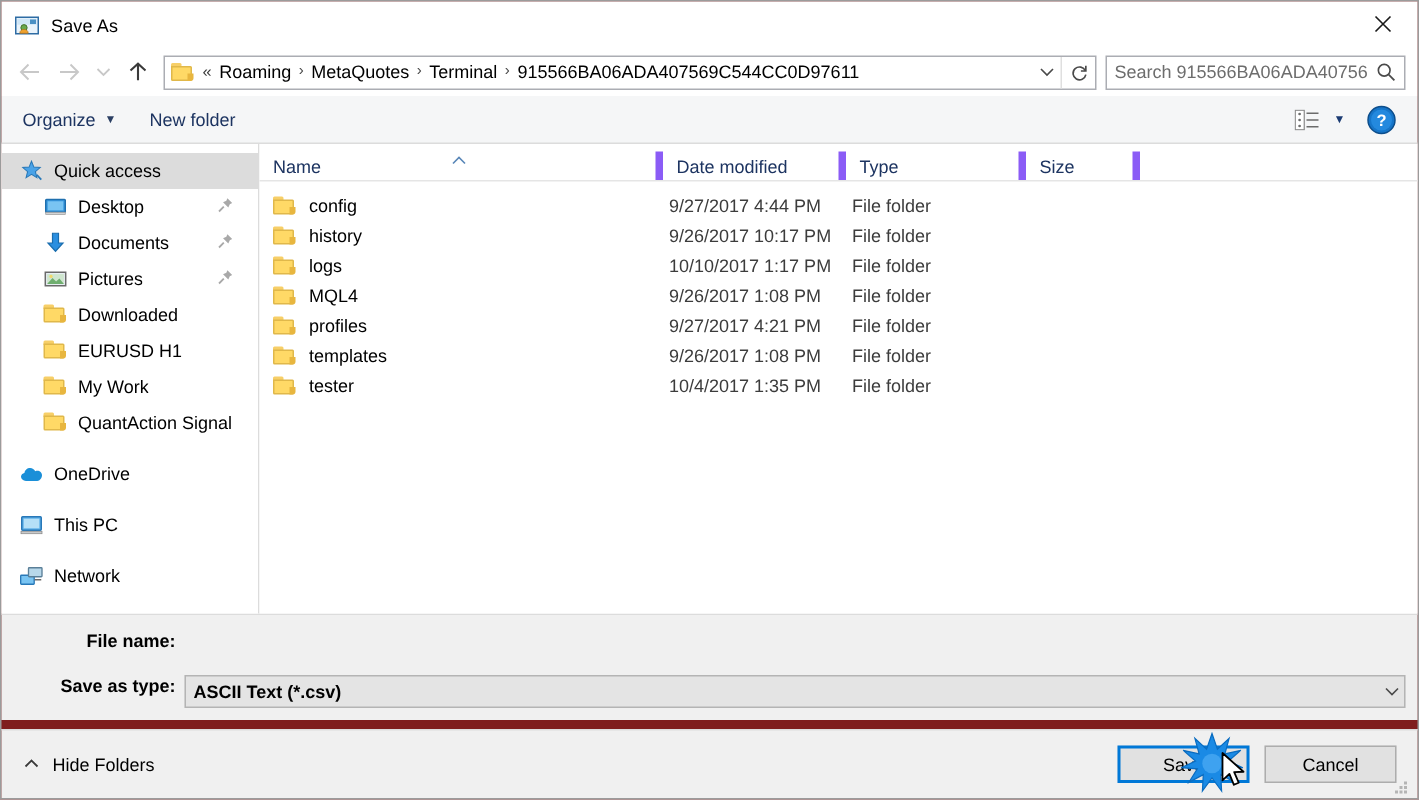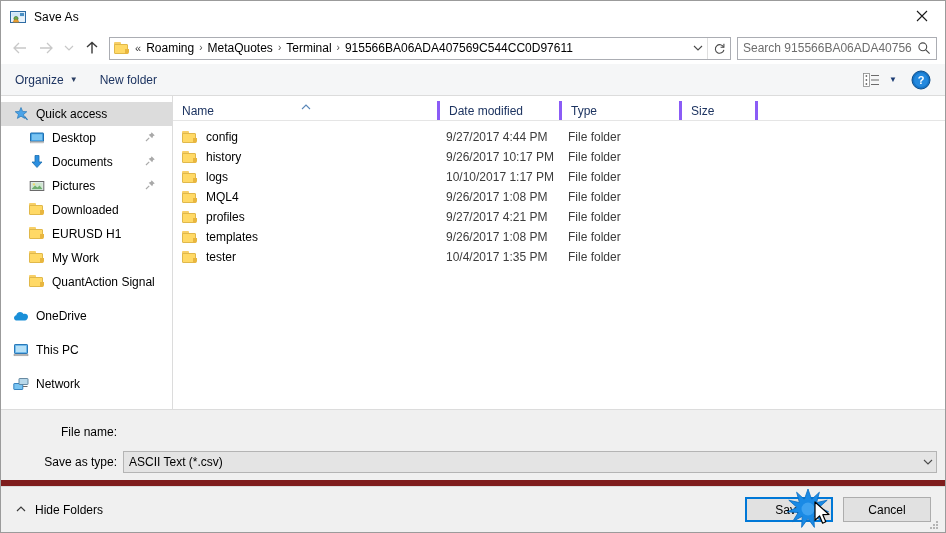--- a/index.html
+++ b/index.html
@@ -237,21 +237,21 @@
     align-items: flex-end;
     border-bottom: 1px solid #e5e5e5;
     flex: 0 0 auto;
     position: relative;
   }
   .colhdr {
     font-size: 12px;
     color: #1d3461;
     padding-left: 9px;
     box-sizing: border-box;
-    border-left: 3px solid #8b5cf6;
+    border-left: 5px solid #8b5cf6;
     height: 19px;
     display: flex;
     align-items: center;
     flex: 0 0 auto;
     position: relative;
   }
   .colhdr:first-child { border-left: none; }
   .sort-arrow {
     position: absolute;
     left: 128px;
@@ -315,23 +315,24 @@
   }
 
   
   .formarea {
     flex: 0 0 auto;
     background: #f0f0f0;
     padding: 10px 0 0 0;
   }
   .formrow {
     display: flex;
-    align-items: center;
+    align-items: flex-start;
     height: 24px;
     margin-bottom: 6px;
+    font-weight: bold;
   }
   .formlabel {
     width: 122px;
     text-align: right;
     padding-right: 6px;
     font-size: 12px;
     color: #000;
     box-sizing: border-box;
     flex: 0 0 auto;
   }

